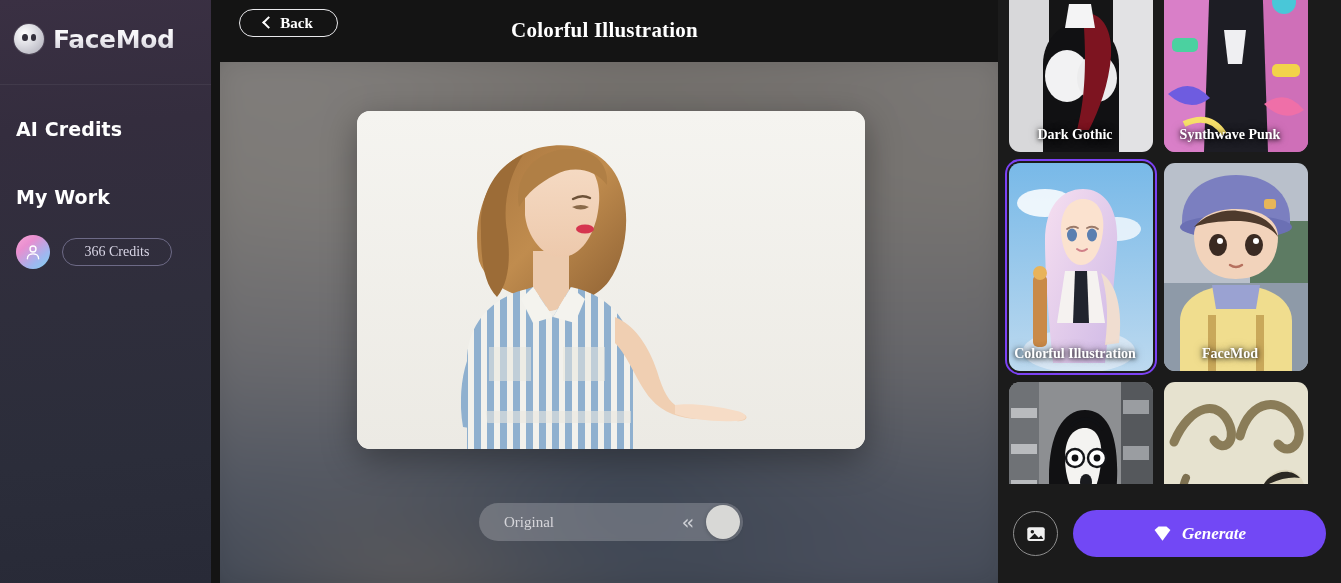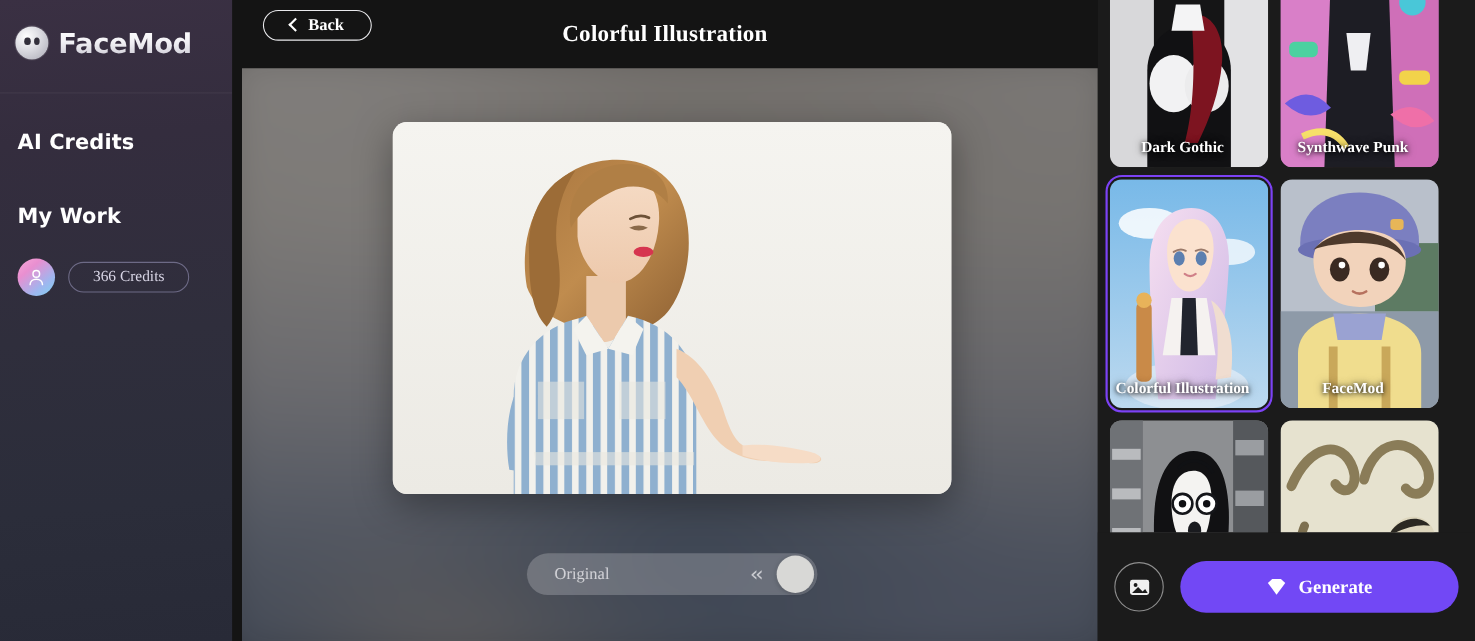--- a/index.html
+++ b/index.html
@@ -141,21 +141,21 @@
 
   .actions { position:absolute; left:0; right:0; bottom:0; height:99px; background:#1b1b1b; display:flex; align-items:center; padding:0 15px; gap:15px; }
   .img-btn {
     width:45px; height:45px; border-radius:50%; border:1.4px solid #8e8e8e; flex:0 0 45px;
     display:flex; align-items:center; justify-content:center; background:transparent;
   }
   .img-btn svg { width:22px; height:22px; display:block; }
   .generate-btn {
     flex:1; height:47px; border-radius:24px; background:#7248f5; border:none;
     display:flex; align-items:center; justify-content:center; gap:10px;
-    color:#fff; font-size:17px; font-weight:700; font-family:"Liberation Serif", serif;
+    color:#fff; font-size:17px; font-weight:700; font-family:"Liberation Serif", serif;font-style:italic;
   }
   .generate-btn svg { width:19px; height:17px; display:block; }
 </style>
 </head>
 <body>
 
 <div class="app">
 
   <aside class="sidebar">
 

